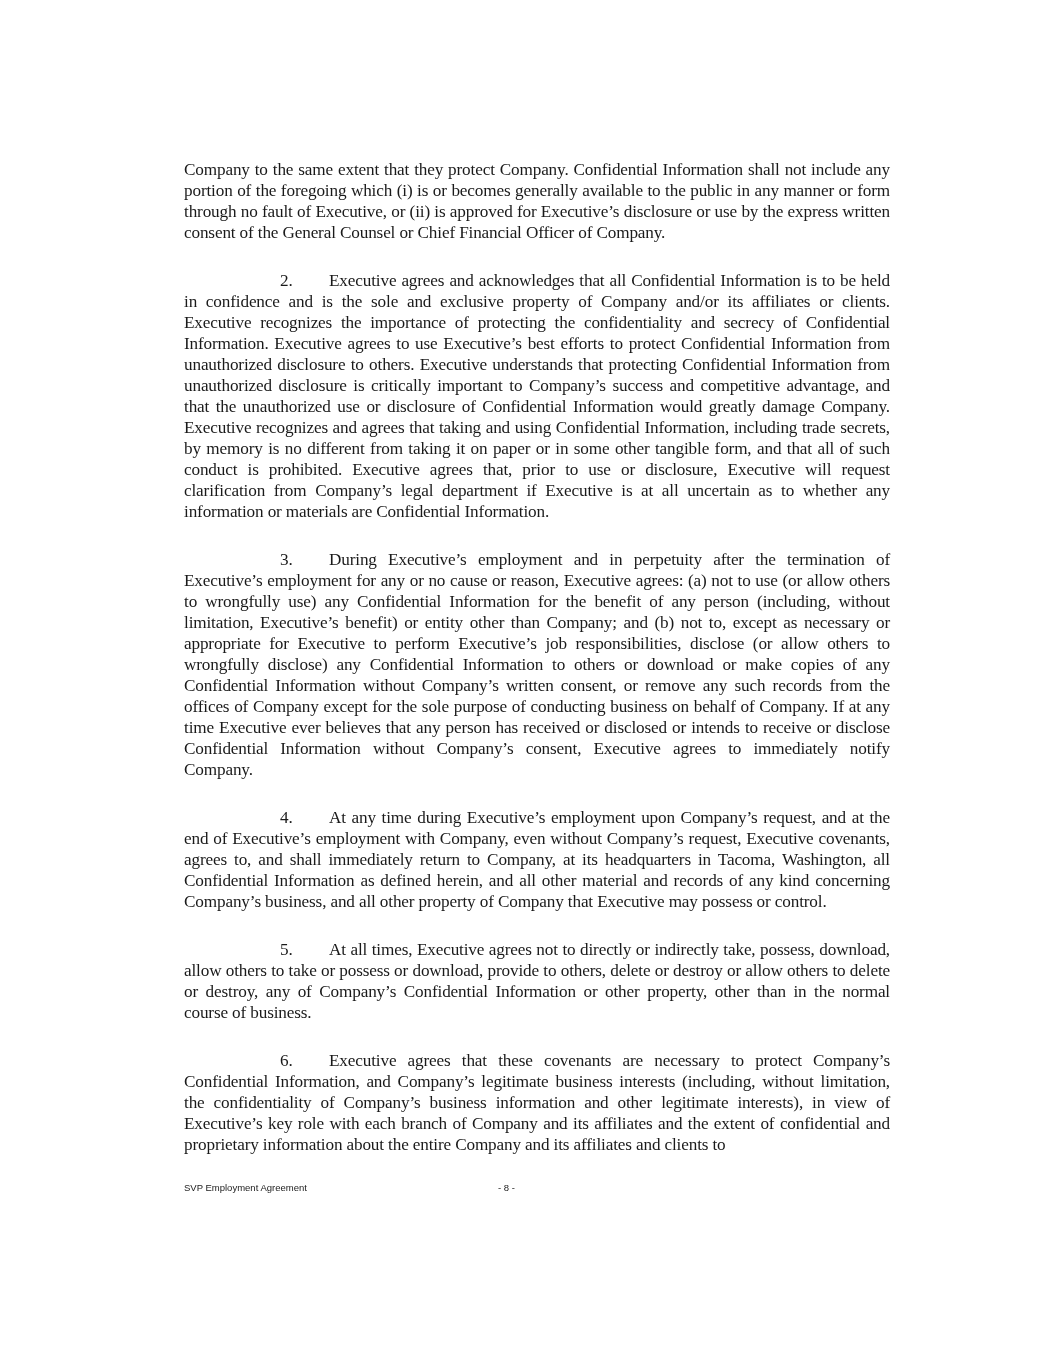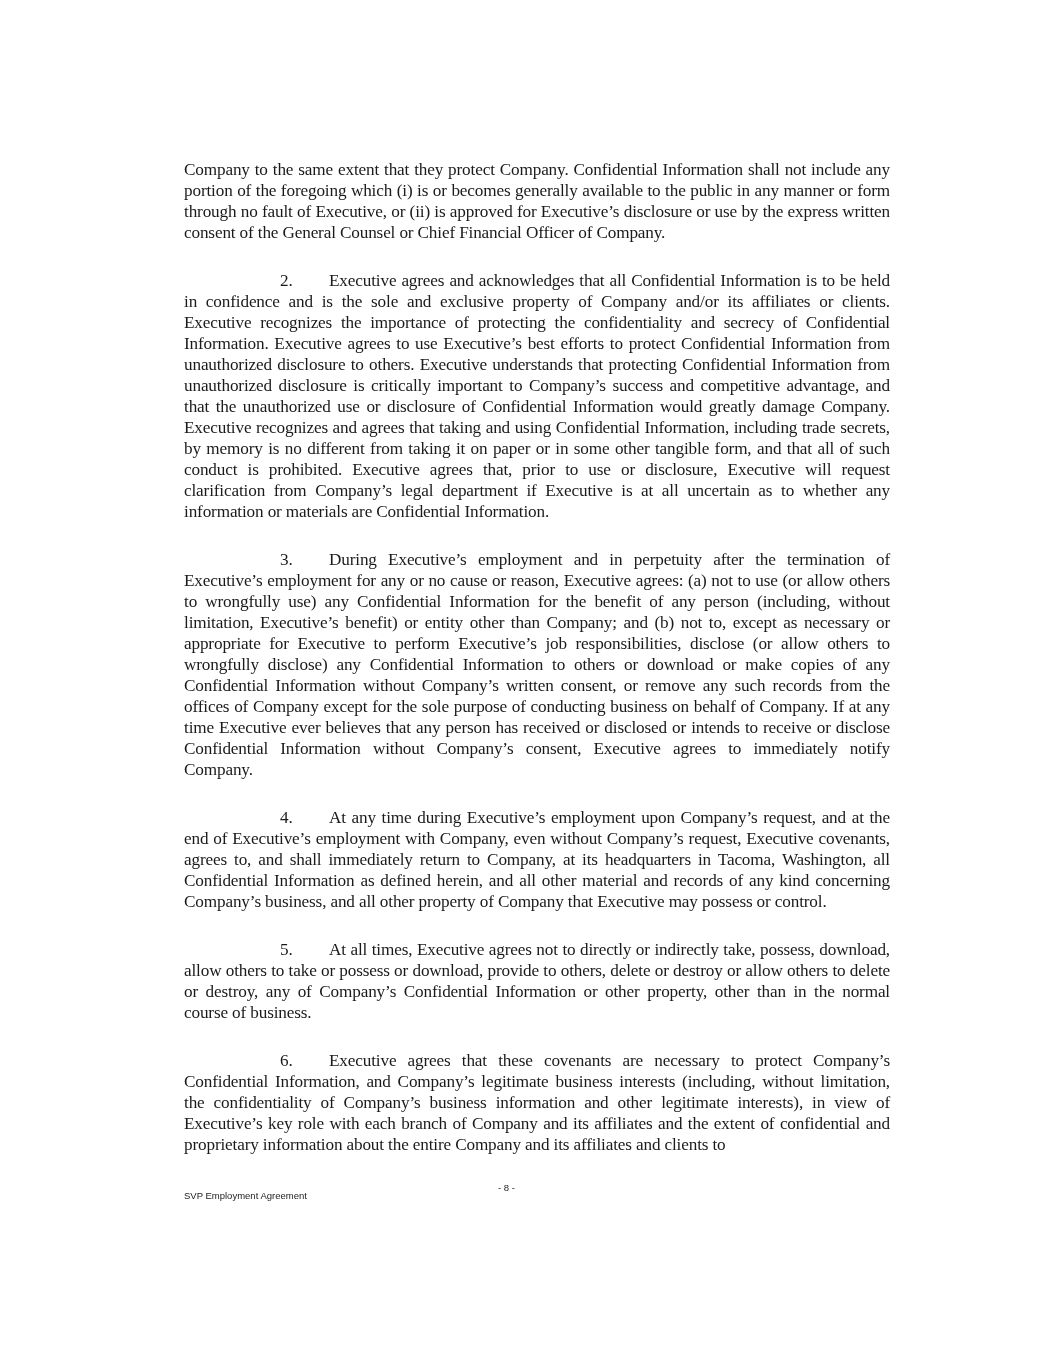--- a/index.html
+++ b/index.html
@@ -48,21 +48,21 @@
       top: 1182px;
       left: 184px;
       width: 706px;
       font-family: "Liberation Sans", "DejaVu Sans", sans-serif;
       font-size: 9.5px;
       color: #222;
     }
     .footer .title {
       position: absolute;
       left: 0;
-      top: 8px;
+      top: 0;
     }
     .footer .pagenum {
       position: absolute;
       left: 314px;
       top: 0;
     }
   </style>
 </head>
 <body>
 

